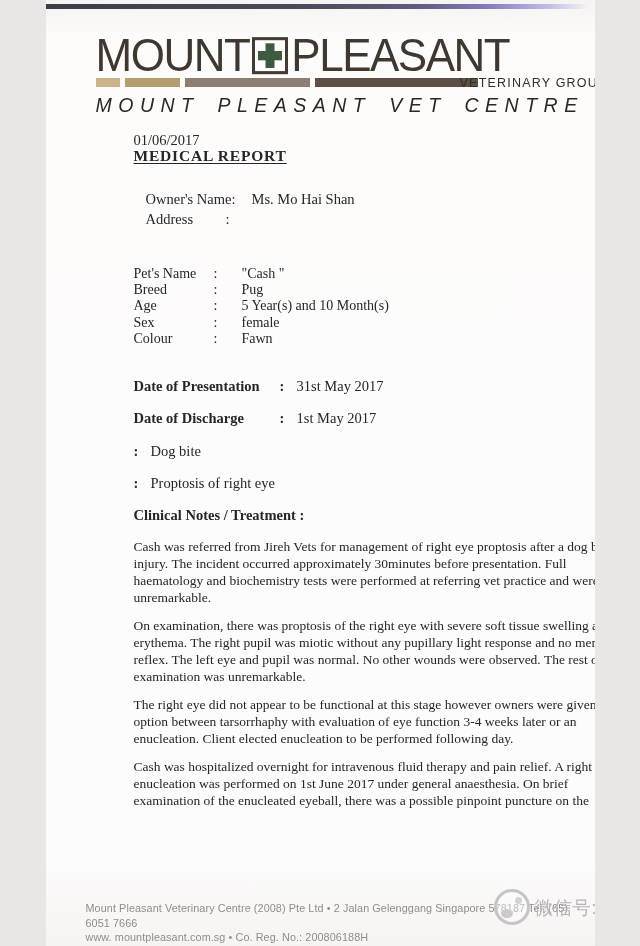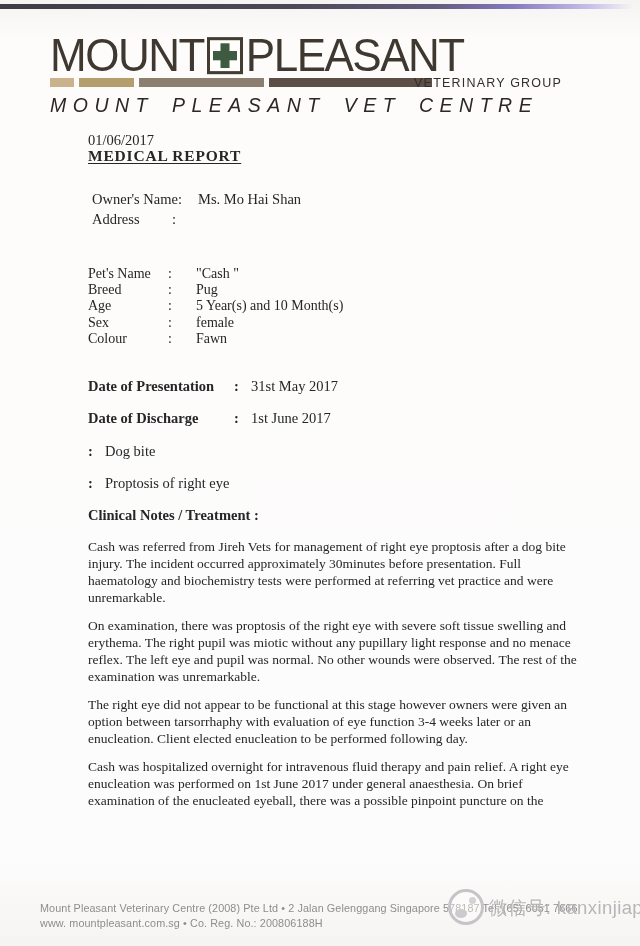--- a/index.html
+++ b/index.html
@@ -1,19 +1,19 @@
 <!DOCTYPE html>
 <html><head>
 <meta charset="utf-8">
 <style>
   html,body{margin:0;padding:0;background:#e8e7e5;}
   .page{
-    position:relative;width:624px;height:946px;margin:0 auto;overflow:hidden;
+    position:relative;width:549px;height:946px;margin:0 auto;overflow:hidden;
     background:linear-gradient(180deg,#f6f4f3 0,#fdfcfb 40px,#fdfcfc 860px,#f5f4f2 946px);
-    font-family:"Liberation Serif",serif;color:#262626;padding-left:16px;
+    font-family:"Liberation Serif",serif;color:#262626;
   }
   
   .top-edge{position:absolute;top:4px;left:0;right:0;height:5px;
     background:linear-gradient(90deg,#3d3c47 0%,#4b4956 45%,#615c7e 68%,#8379bd 80%,#c5bfe8 92%,rgba(255,255,255,0) 99%);}
   
   .logo-block{position:absolute;top:33px;left:50px;width:512px;font-family:"Liberation Sans",sans-serif;}
   .logo-main{display:flex;align-items:center;font-size:44px;line-height:1;color:#3e3831;letter-spacing:-1.5px;font-weight:400;transform:scaleY(1.03);transform-origin:left top;}
   .cross{position:relative;width:30px;height:30px;border:3px solid #423c33;background:#fffefd;margin:0 3px;flex:0 0 auto;}
   .cross::before{content:"";position:absolute;left:50%;top:3px;bottom:3px;width:9px;transform:translateX(-50%);background:#3e5a41;}
   .cross::after{content:"";position:absolute;top:50%;left:3px;right:3px;height:9px;transform:translateY(-50%);background:#3e5a41;}
@@ -21,21 +21,21 @@
   .seg{position:absolute;top:0;height:9px;}
   .seg.s1{left:0;width:24px;}
   .seg.s2{left:29px;width:55px;}
   .seg.s3{left:89px;width:125px;}
   .seg.s4{left:219px;width:163px;}
   .vet-group{position:absolute;right:0;bottom:-3px;font-size:12.5px;letter-spacing:1.2px;color:#332e28;white-space:nowrap;}
   .centre-line{margin-top:7px;font-size:19.5px;letter-spacing:6.5px;word-spacing:6px;color:#2b2723;white-space:nowrap;font-style:italic;}
   
   .date{position:absolute;top:132px;left:88px;font-size:14.5px;}
   .title{position:absolute;top:147px;left:88px;width:440px;text-align:left;font-weight:bold;font-size:15.5px;letter-spacing:0.8px;text-decoration:underline;text-underline-offset:2px;}
-  .owner-block{position:absolute;top:190px;left:92px;font-size:14.5px;line-height:19.5px;}
+  .owner-block{position:absolute;top:190px;left:100px;font-size:14.5px;line-height:19.5px;}
   .owner-block .row{display:flex;}
   .lbl-owner{flex:0 0 106px;}
   .lbl-pet{flex:0 0 80px;}
   .col-colon{flex:0 0 28px;}
   .pet-block{position:absolute;top:266px;left:88px;font-size:14px;line-height:16.2px;}
   .pet-block .row{display:flex;}
   .summary-block{position:absolute;top:378px;left:88px;font-size:14.5px;}
   .summary-block .row{display:flex;height:18px;margin-bottom:14.3px;}
   .lbl-sum{flex:0 0 146px;font-weight:bold;}
   .col-colon-b{flex:0 0 17px;font-weight:bold;}
@@ -118,21 +118,21 @@
 
   <div class="summary-block">
     <div class="row">
       <span class="lbl-sum">Date of Presentation</span>
       <span class="col-colon-b">:</span>
       <span>31st May 2017</span>
     </div>
     <div class="row">
       <span class="lbl-sum">Date of Discharge</span>
       <span class="col-colon-b">:</span>
-      <span>1st June 2017</span>
+      <span>1st May 2017</span>
     </div>
     <div class="row">
       <span class="col-colon-b">:</span>
       <span>Dog bite</span>
     </div>
     <div class="row">
       <span class="col-colon-b">:</span>
       <span>Proptosis of right eye</span>
     </div>
     <div class="row">

